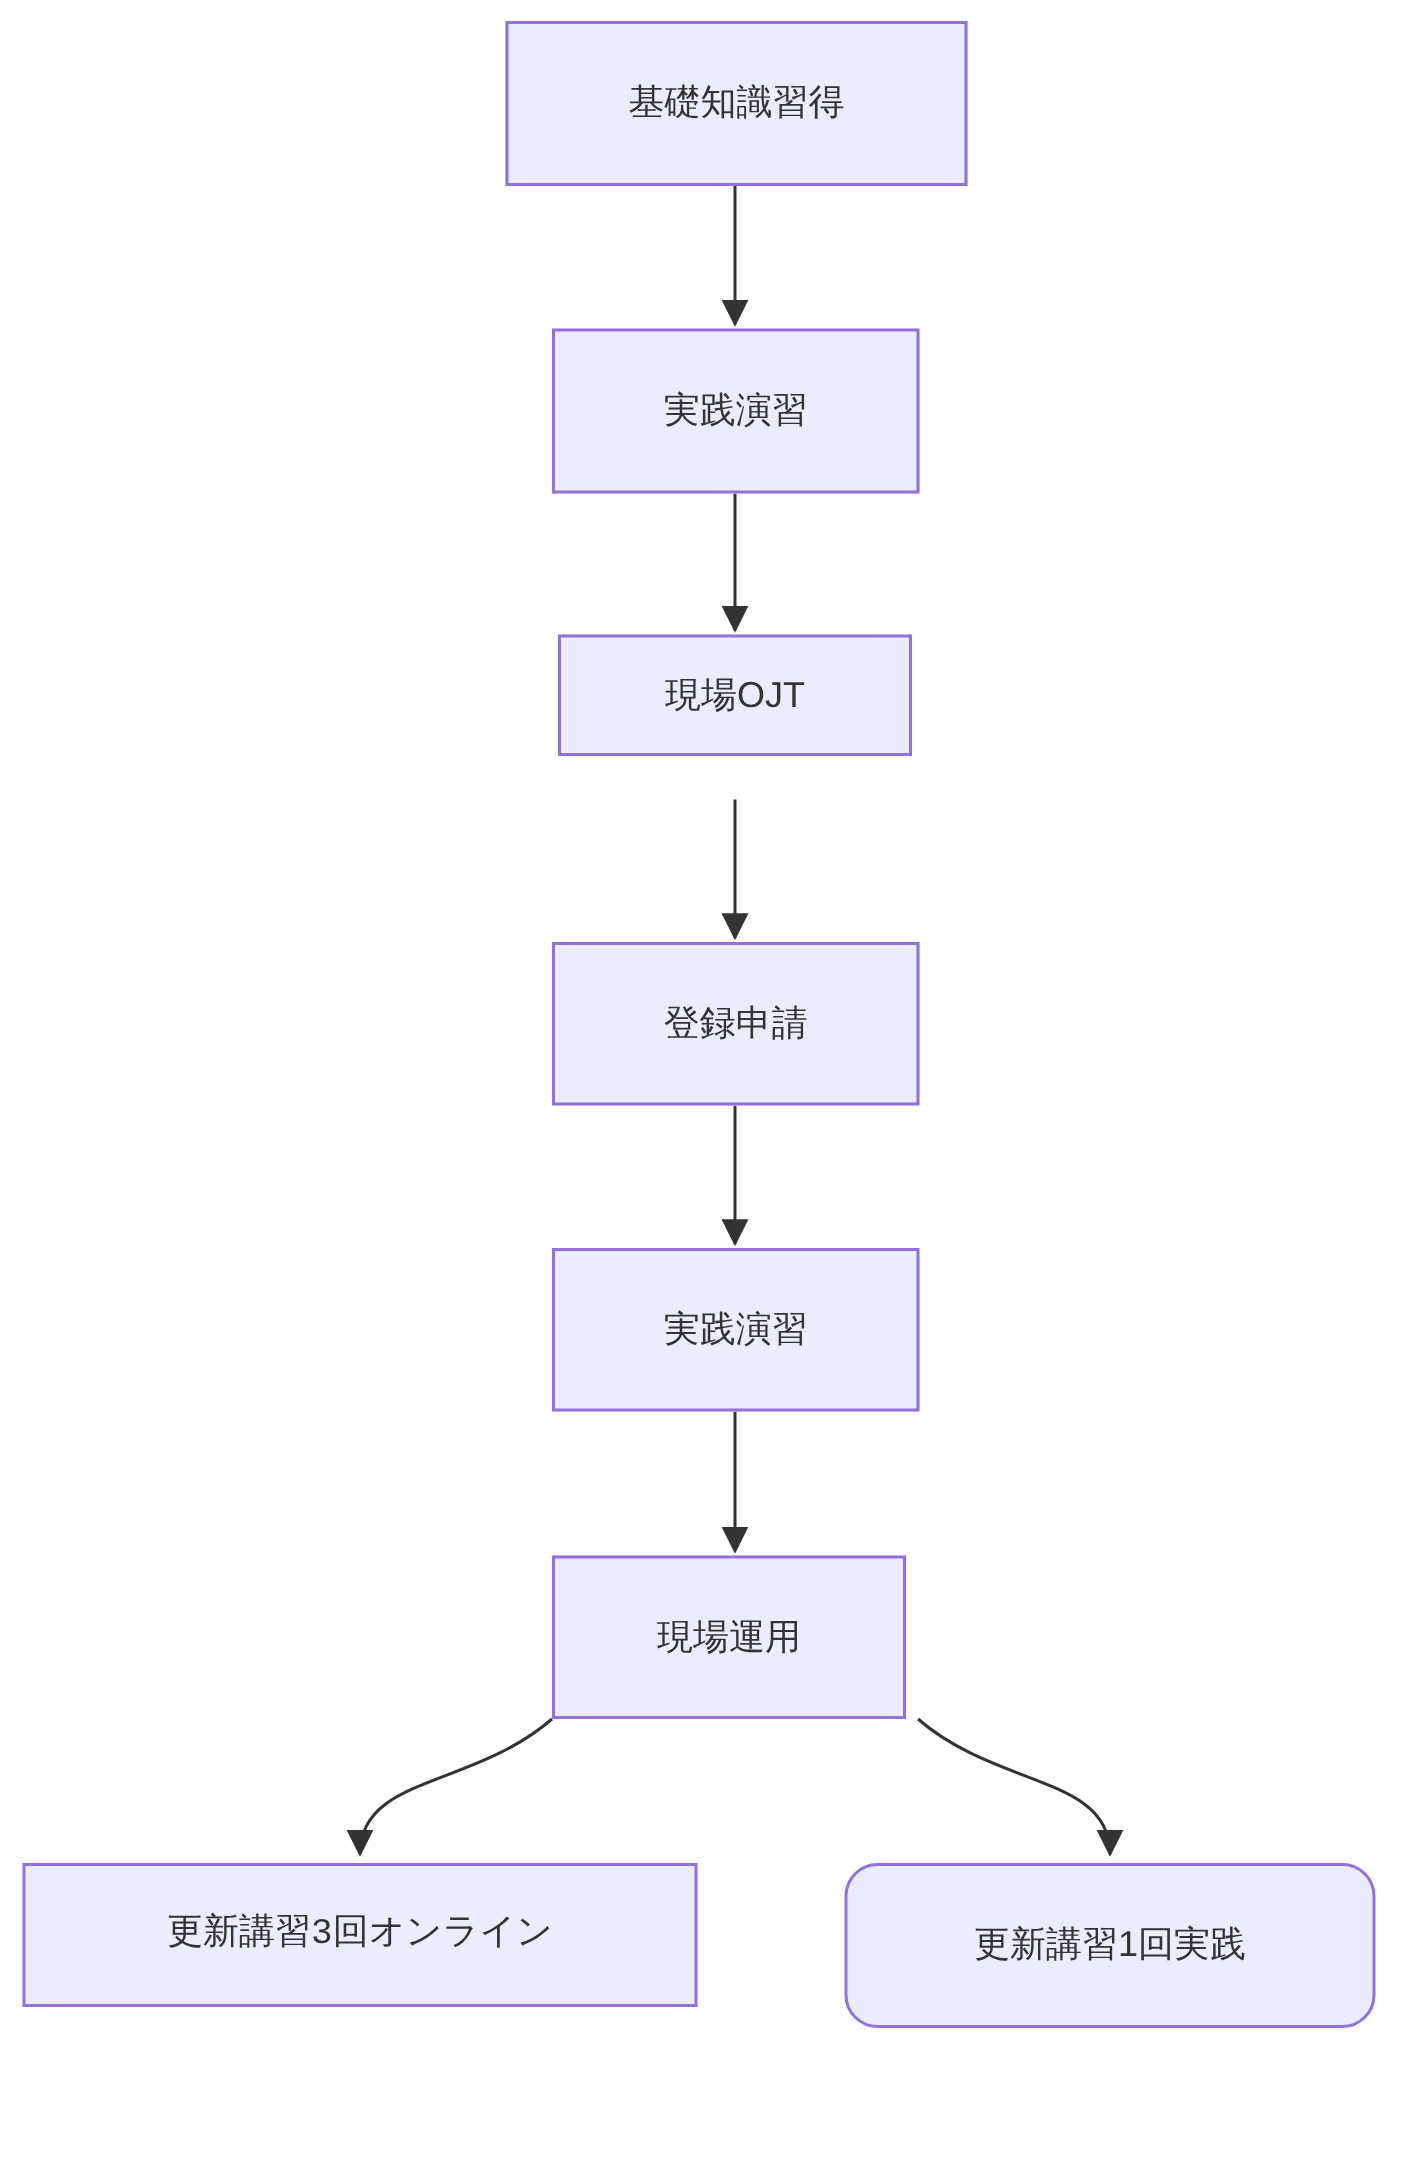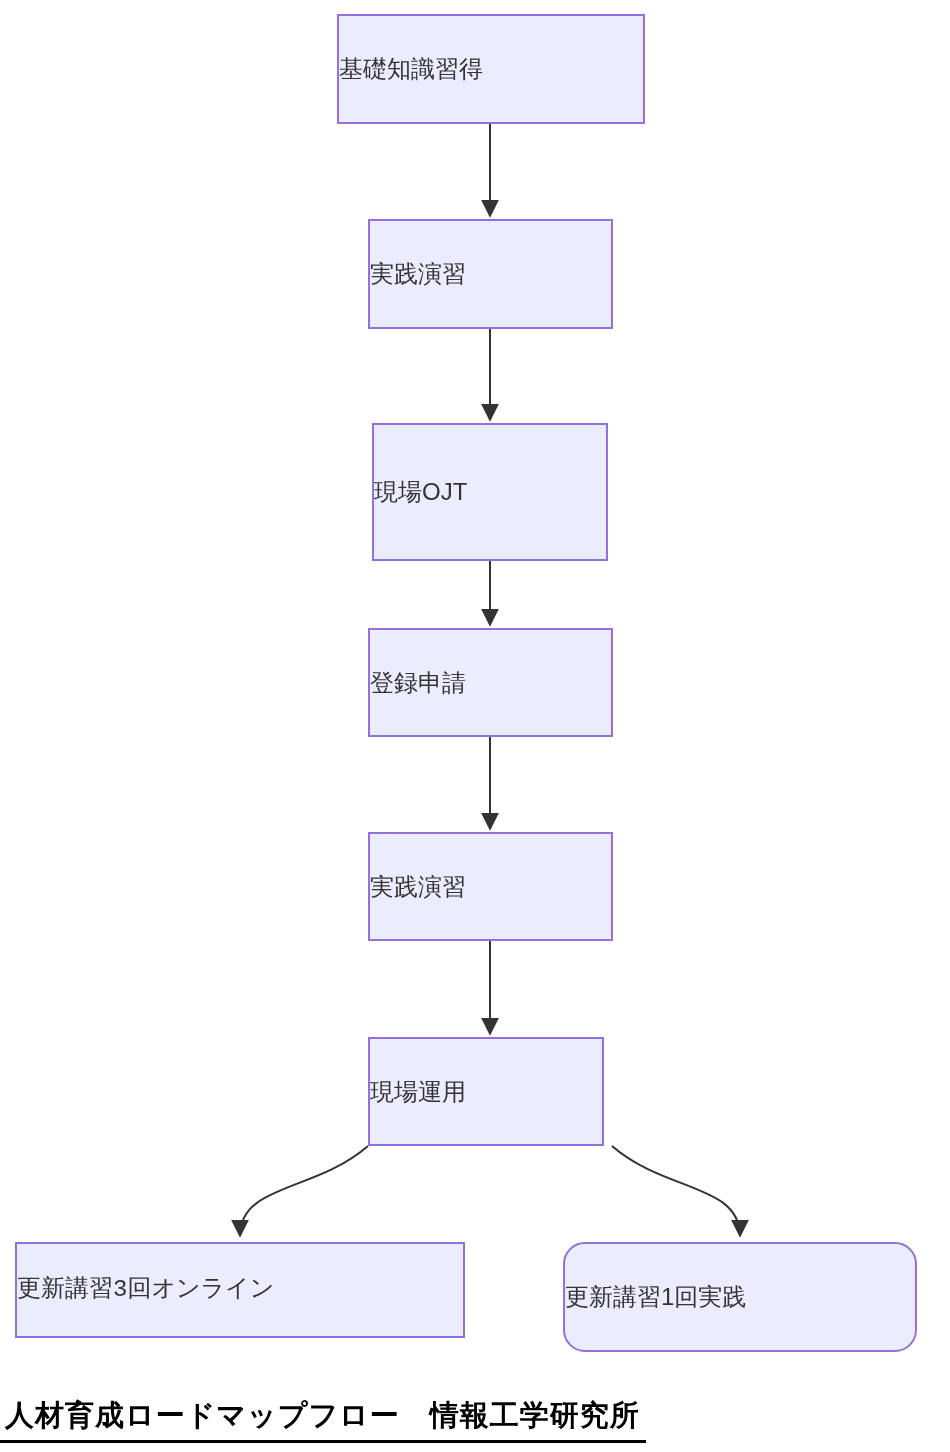--- a/index.html
+++ b/index.html
@@ -23,30 +23,31 @@
     height: 1452px;
     pointer-events: none;
   }
   .node {
     position: absolute;
     box-sizing: border-box;
     background: #ECECFF;
     border: 2px solid #9370DB;
     display: flex;
     align-items: center;
+    justify-content: center;
     color: #333333;
     font-size: 24px;
     line-height: 1.3;
     text-align: center;
     white-space: nowrap;
   }
   
   .n1 { left: 337px; top: 14px;   width: 308px; height: 110px; }
   .n2 { left: 368px; top: 219px;  width: 245px; height: 110px; }
-  .n3 { left: 372px; top: 423px;  width: 236px; height: 138px; }
+  .n3 { left: 372px; top: 423px;  width: 236px; height: 81px; }
   .n4 { left: 368px; top: 628px;  width: 245px; height: 109px; }
   .n5 { left: 368px; top: 832px;  width: 245px; height: 109px; }
   .n6 { left: 368px; top: 1037px; width: 236px; height: 109px; }
   .n7 { left: 15px;  top: 1242px; width: 450px; height: 96px; font-family: Liberation Mono, monospace; }
   .n8 { left: 563px; top: 1242px; width: 354px; height: 110px; border-radius: 22px; }
   .caption {
     position: absolute;
     left: 0px;
     top: 1396px;
     color: #000000;
@@ -105,15 +106,14 @@
   </div>
 
   <div class="node n7">
     <span>更新講習3回オンライン</span>
   </div>
 
   <div class="node n8">
     <span>更新講習1回実践</span>
   </div>
 
-  <div class="caption">人材育成ロードマップフロー　情報工学研究所</div>
 
 </div>
 
 </body></html>

